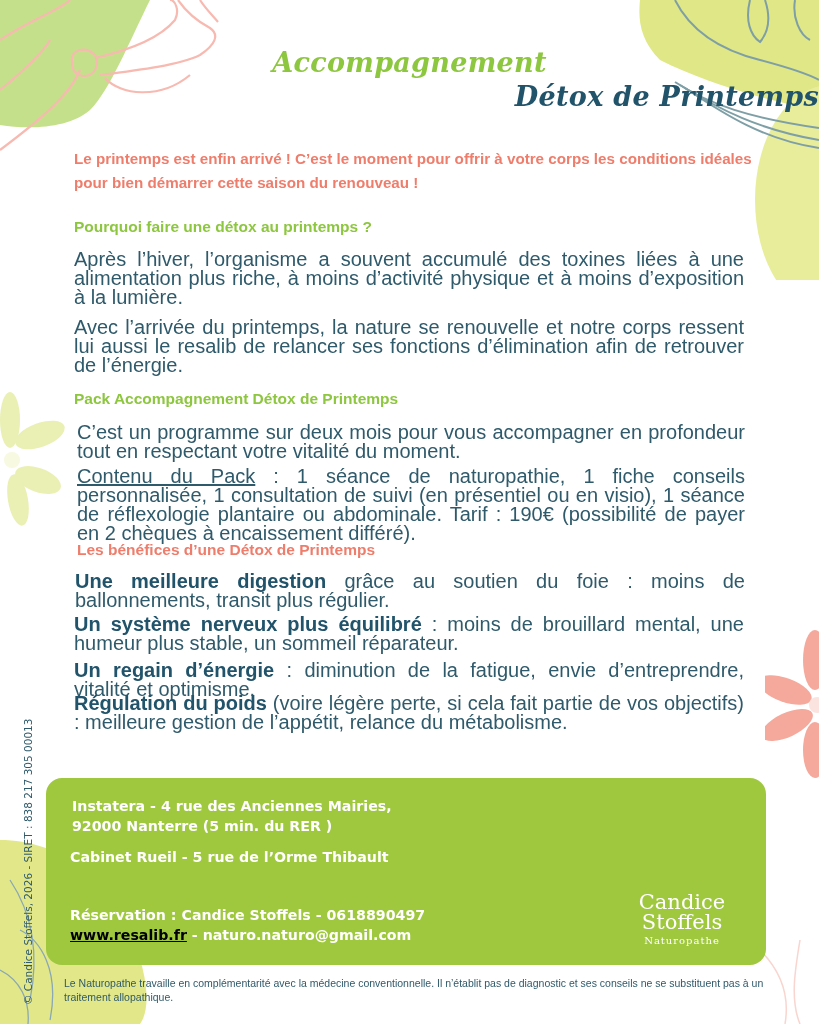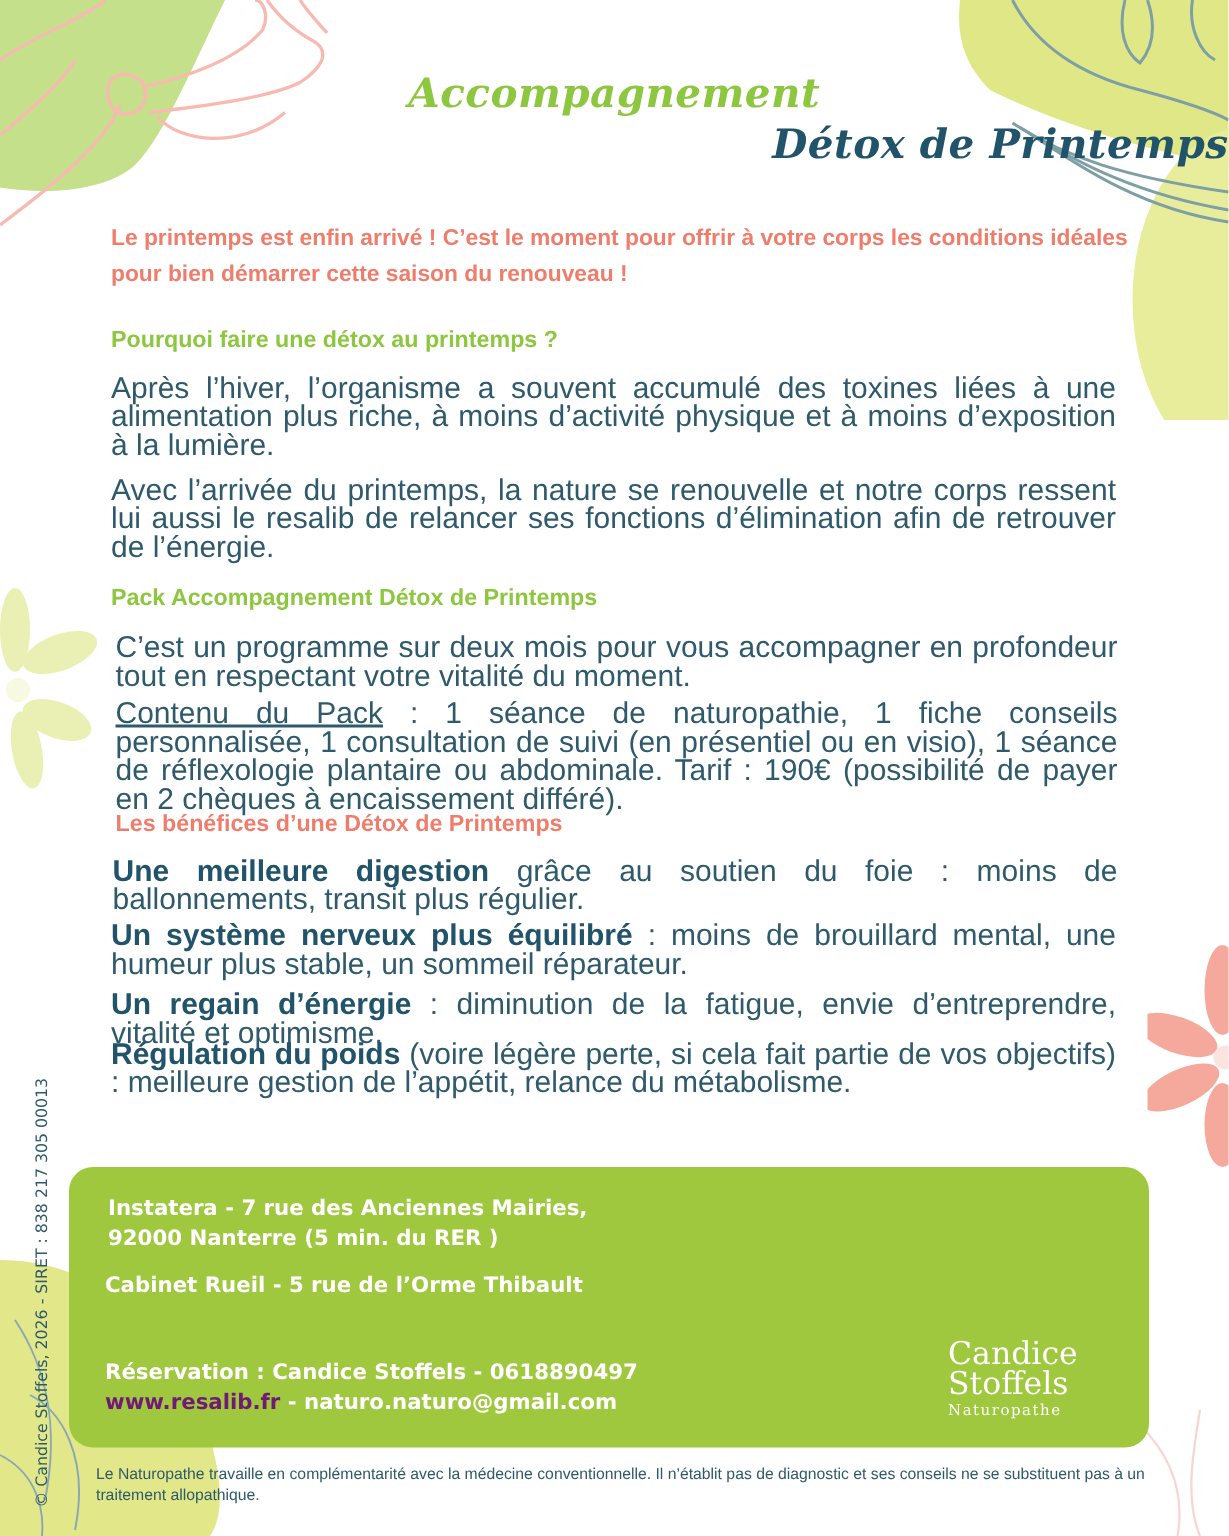--- a/index.html
+++ b/index.html
@@ -38,22 +38,22 @@
   .para b { color: #21536a; }
   .para .u { text-decoration: underline; }
   .infobox {
     position: absolute; left: 46px; top: 778px; width: 720px; height: 187px;
     background: #9fc83f; border-radius: 16px;
   }
   .info {
     position: absolute; color: #ffffff; font-weight: bold; font-size: 14.2px; line-height: 20px;
     font-family: "DejaVu Sans", sans-serif;
   }
-  .info a { color: #701a75; }
-  .logo { position: absolute; left: 632px; top: 892px; width: 100px; color: #fff; }
+  .info a { color: #000000; text-decoration: underline; }
+  .logo { position: absolute; left: 632px; top: 892px; width: 100px; text-align: center; color: #fff; }
   .logo .l1 { font-family: "DejaVu Serif", serif; font-size: 21px; line-height: 20px; }
   .logo .l3 { font-family: "DejaVu Serif", serif; font-size: 10px; letter-spacing: 1px; line-height: 14px; margin-top: 2px; }
   .disclaimer {
     position: absolute; left: 64px; top: 976px; width: 720px;
     font-size: 10.5px; line-height: 14px; color: #2f5a6b;
     font-family: "Liberation Sans", sans-serif;
   }
   .siret {
     position: absolute; left: 22px; top: 1005px; transform-origin: 0 0; transform: rotate(-90deg);
     font-size: 10.5px; color: #2f5a6b; white-space: nowrap;
@@ -142,21 +142,21 @@
 <div class="para" style="top:467px;left:77px;width:668px"><span class="u">Contenu du Pack</span><span> : 1 séance de naturopathie, 1 fiche conseils personnalisée, 1 consultation de suivi (en présentiel ou en visio), 1 séance de réflexologie plantaire ou abdominale. Tarif : 190€ (possibilité de payer en 2 chèques à encaissement différé).</span></div>
 
 <div class="h2 coral" style="top:541px;left:77px">Les bénéfices d’une Détox de Printemps</div>
 <div class="para" style="top:572px;left:75px"><b>Une meilleure digestion</b><span> grâce au soutien du foie :  moins de ballonnements, transit plus régulier.</span></div>
 <div class="para" style="top:615px"><b>Un système nerveux plus équilibré</b><span> : moins de brouillard mental, une humeur plus stable, un sommeil réparateur.</span></div>
 <div class="para" style="top:661px"><b>Un regain d’énergie</b><span> : diminution de la fatigue, envie d’entreprendre, vitalité et optimisme.</span></div>
 <div class="para" style="top:694px"><b>Régulation du poids</b><span> (voire légère perte, si cela fait partie de vos objectifs) : meilleure gestion de l’appétit, relance du métabolisme.</span></div>
 
 <div class="infobox"></div>
 <div class="info" style="left:72px;top:796px">
-  <div>Instatera - 7 rue des Anciennes Mairies,</div>
+  <div>Instatera - 4 rue des Anciennes Mairies,</div>
   <div>92000 Nanterre (5 min. du RER )</div>
 </div>
 <div class="info" style="left:70px;top:847px">
   <div>Cabinet Rueil - 5 rue de l’Orme Thibault</div>
 </div>
 <div class="info" style="left:70px;top:905px">
   <div>Réservation : Candice Stoffels - 0618890497</div>
   <div><a>www.resalib.fr</a><span> - naturo.naturo@gmail.com</span></div>
 </div>
 

